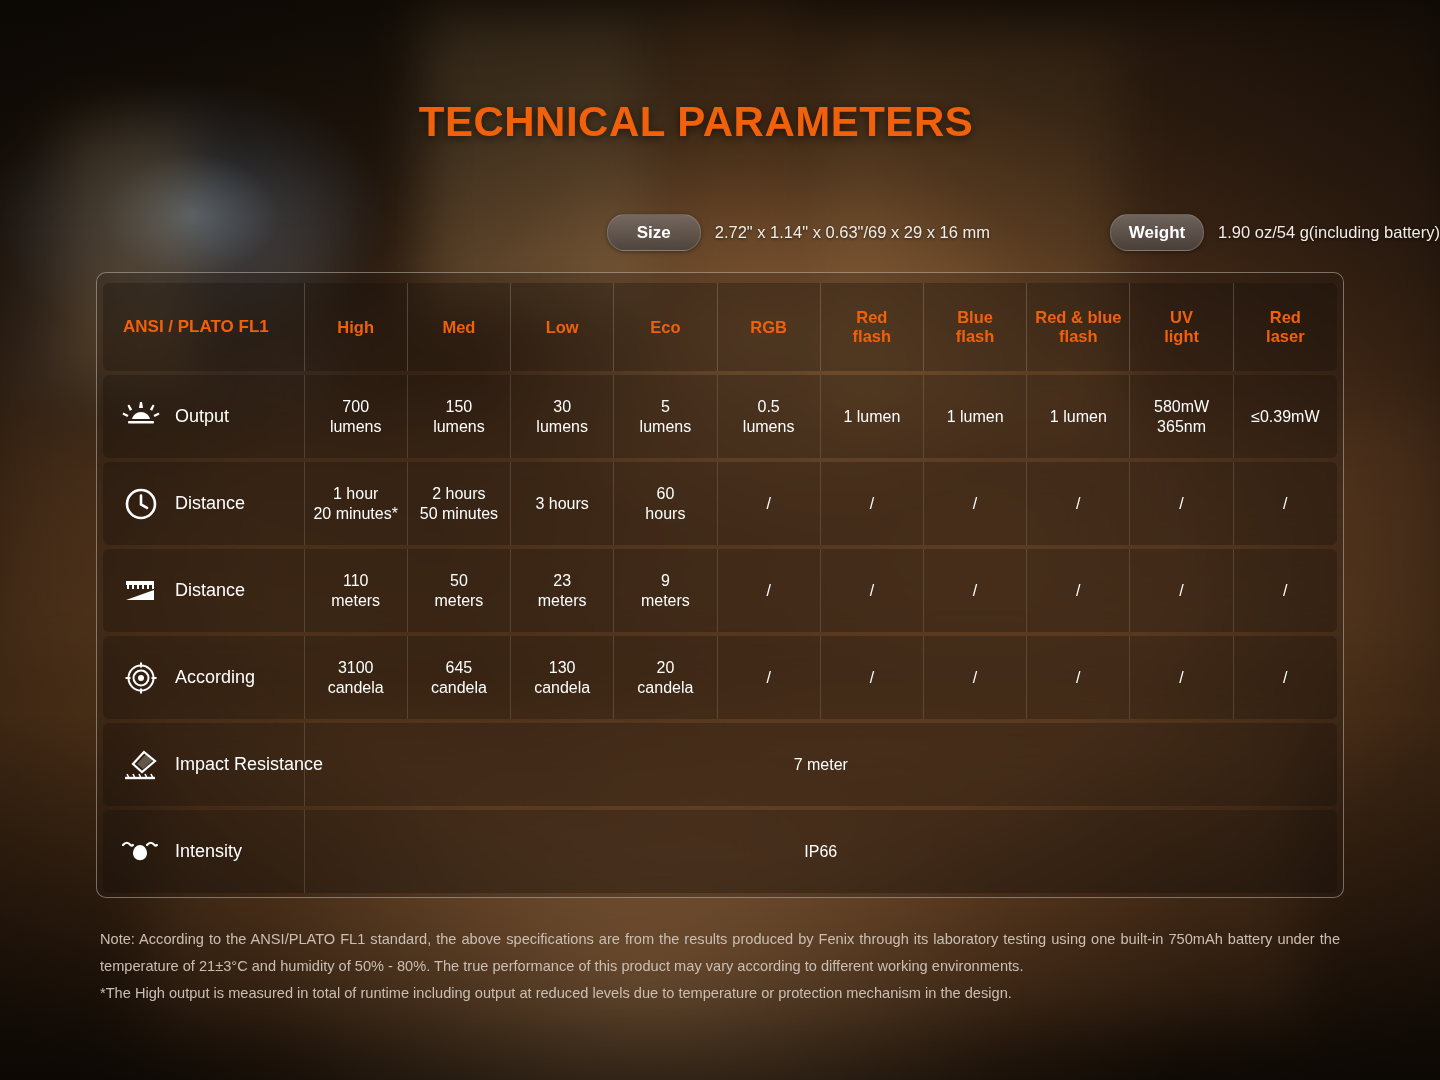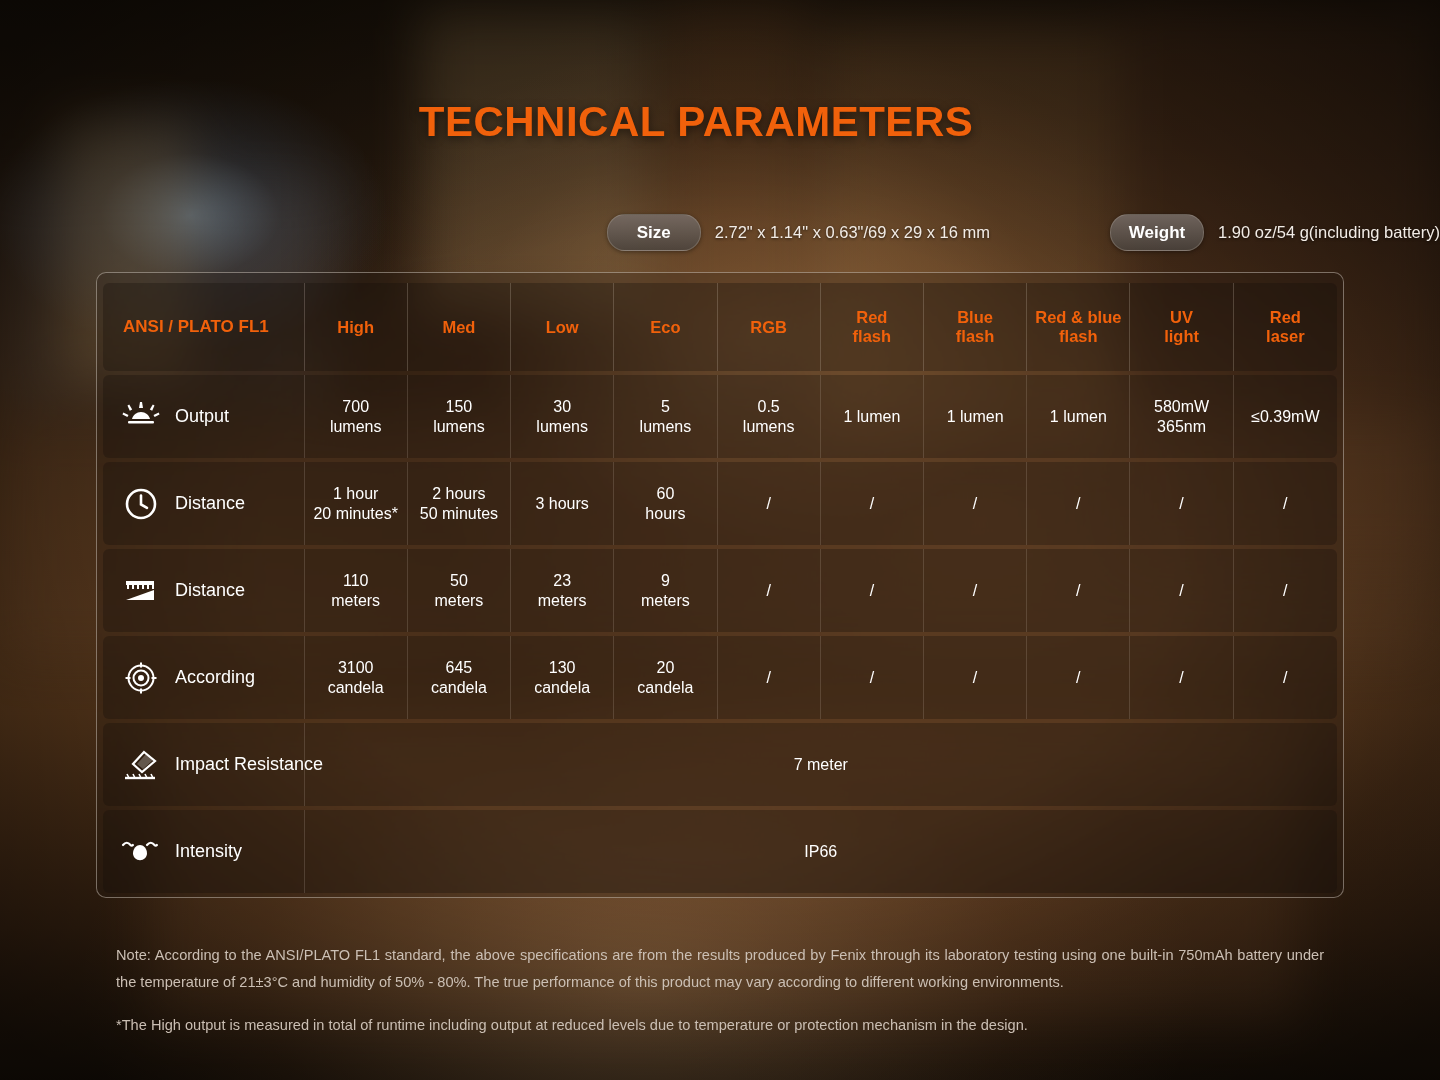--- a/index.html
+++ b/index.html
@@ -170,21 +170,21 @@
   .note {
     position: absolute;
     left: 100px;
     top: 926px;
     width: 1240px;
     color: #cbbfb4;
     font-size: 14.6px;
     line-height: 1.85;
     text-align: justify;
   }
-  .note p { margin: 16px; }
+  .note p { margin: 0; }
 </style>
 </head>
 <body>
 
 <div class="page">
   <div class="bg"></div>
   <div class="bg-blur-shapes">
     <div class="shape s1"></div>
     <div class="shape s2"></div>
     <div class="shape s3"></div>

